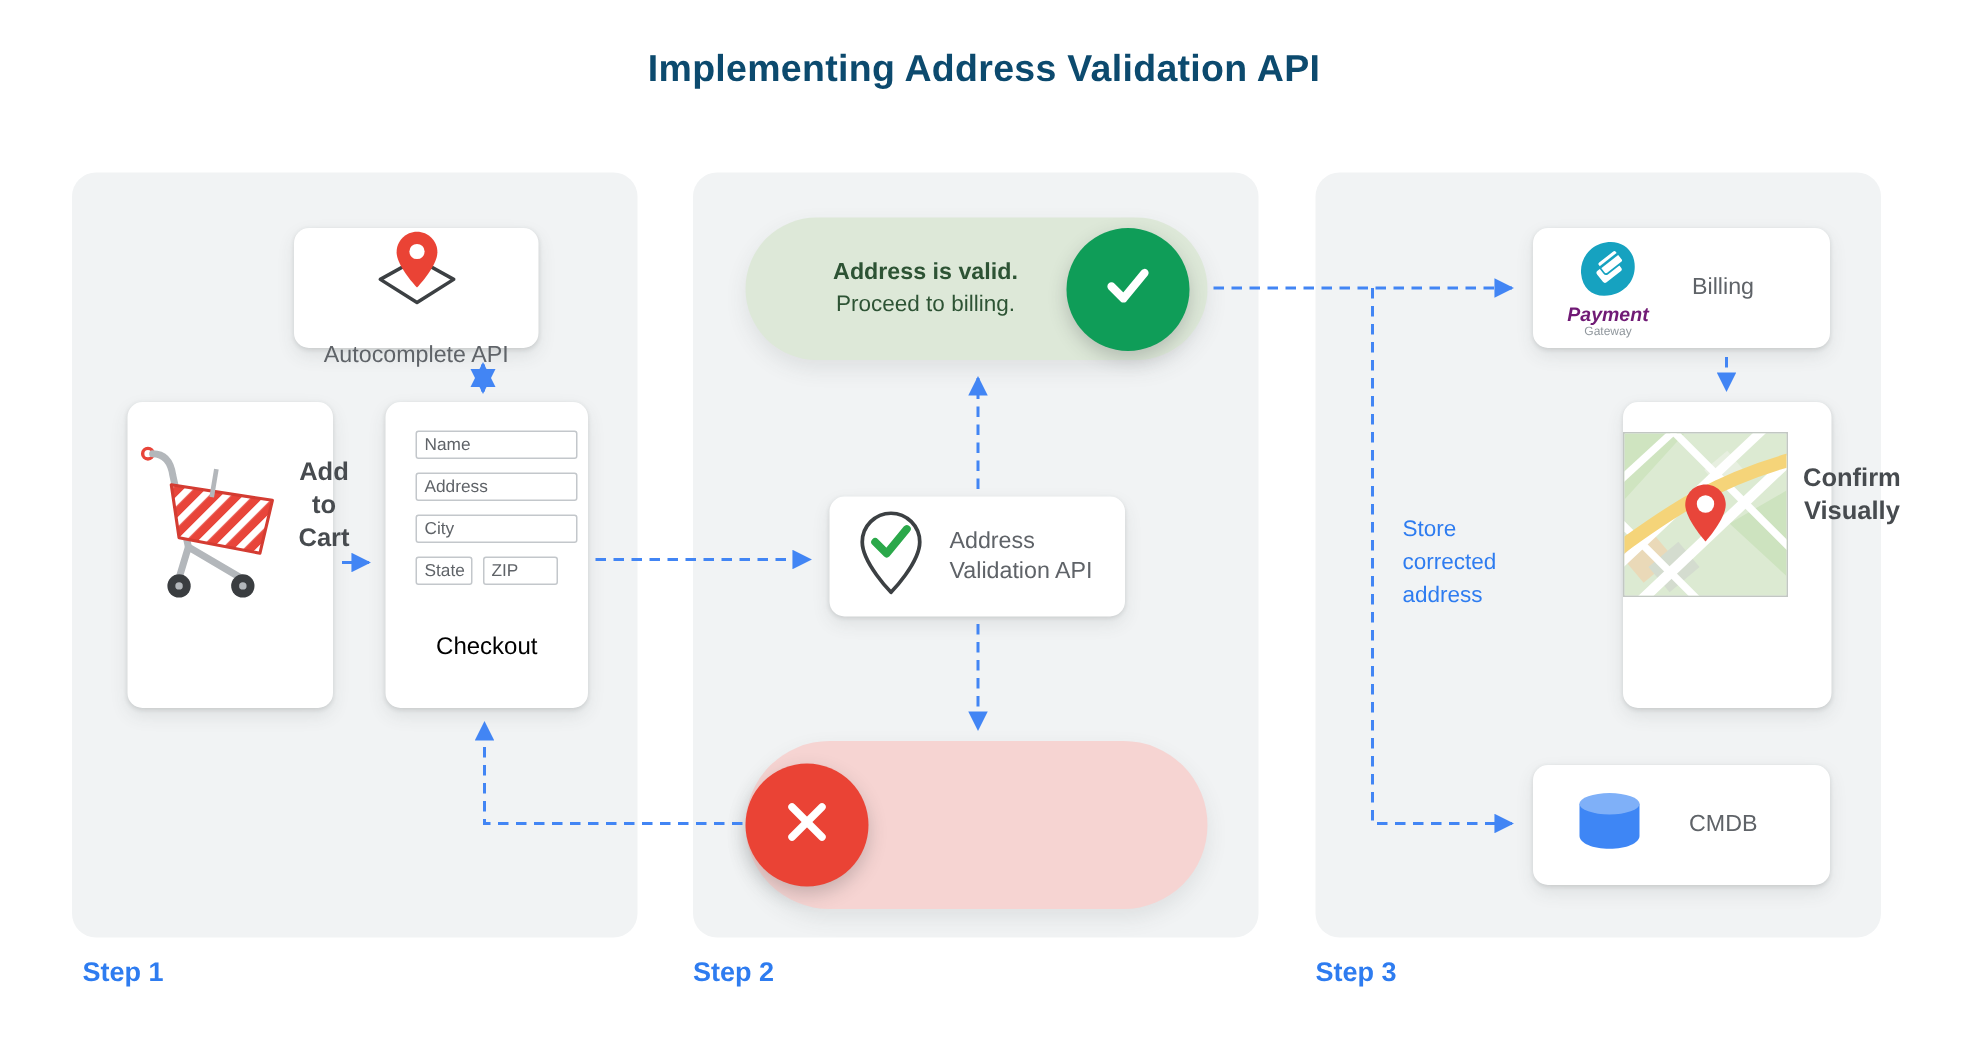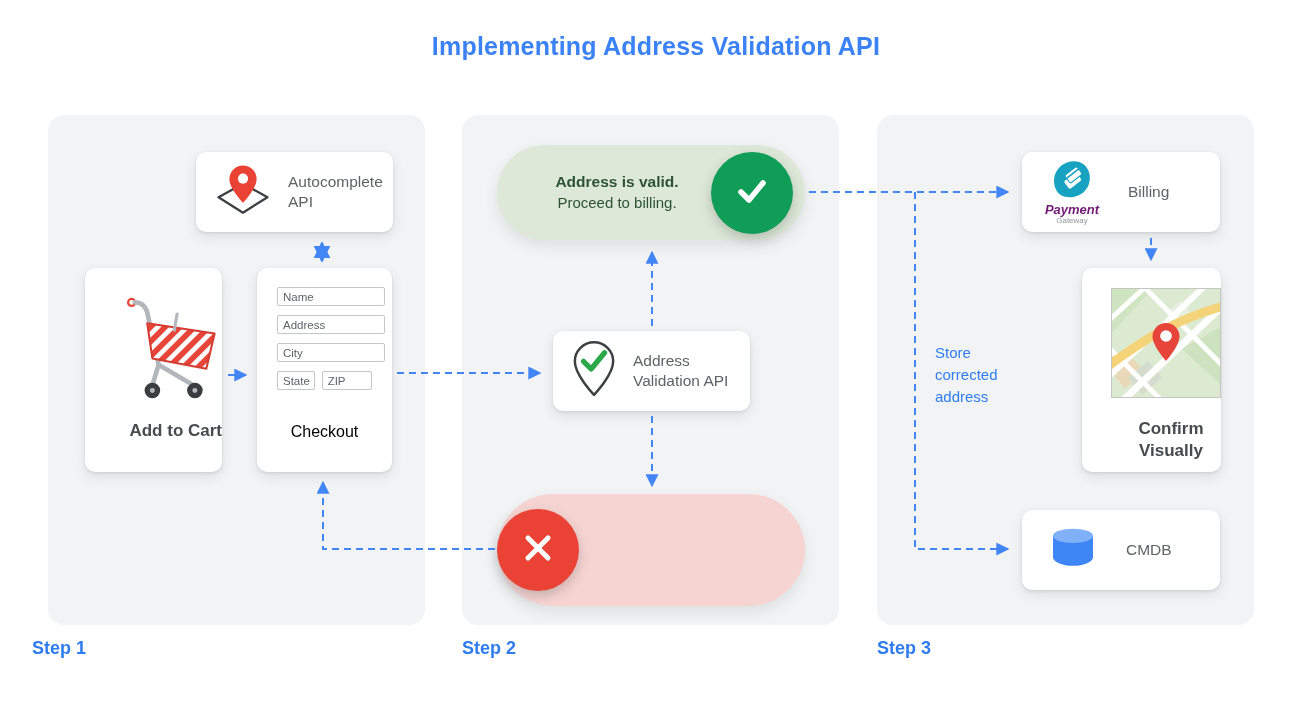--- a/index.html
+++ b/index.html
@@ -1,35 +1,35 @@
 <!DOCTYPE html>
 <html><head>
 <meta charset="utf-8">
 <style>
   * { margin:0; padding:0; box-sizing:border-box; }
   html,body { background:#fff; }
   body { font-family:"Liberation Sans","DejaVu Sans",sans-serif; }
   .stage { position:relative; width:1312px; height:704px; background:#fff; overflow:hidden; }
 
   .title { position:absolute; left:0; right:0; top:32px; text-align:center;
-           font-size:25px; font-weight:bold; color:#3b82f6; letter-spacing:.2px; }
+           font-size:25px; font-weight:bold; color:#0c4a6e; letter-spacing:.2px; }
 
   .panel { position:absolute; top:115px; width:377px; height:510px;
            background:#f1f3f4; border-radius:16px; }
   .panel.p1 { left:48px; } .panel.p2 { left:462px; } .panel.p3 { left:877px; }
 
   .step-label { position:absolute; top:638px; font-size:18px; font-weight:bold; color:#2e7cf0; }
 
   .card { position:absolute; background:#fff; border-radius:10px;
           box-shadow:0 1px 3px rgba(60,64,67,.14), 0 5px 12px rgba(60,64,67,.10); }
 
   .hcard { display:flex; align-items:center; gap:16px; padding:0 18px; }
   .hcard .lbl { font-size:15.5px; color:#5f6368; line-height:1.3; }
 
-  .vcard { display:flex; flex-direction:column; align-items:flex-end; }
+  .vcard { display:flex; flex-direction:row; align-items:flex-start;gap:10px; }
   .vcard .big-lbl { font-size:17px; font-weight:bold; color:#474b4f; text-align:center; line-height:1.3; }
 
   
   .field { background:#fff; border:1px solid #c3c7cb; border-radius:2px;
            font-size:11.5px; color:#5f6368; display:flex; align-items:center;
            padding-left:5px; height:19px; }
 
   
   .pill { position:absolute; border-radius:60px; display:flex; align-items:center;
           box-shadow:0 6px 14px rgba(60,64,67,.10); }
@@ -59,25 +59,25 @@
 <body>
 
 <div class="stage">
 
   <div class="title">Implementing Address Validation API</div>
 
   <div class="panel p1"></div>
   <div class="panel p2"></div>
   <div class="panel p3"></div>
 
-  <div class="step-label" style="left:32px">Step 1</div>
+  <div class="step-label" style="left:55px">Step 1</div>
   <div class="step-label" style="left:462px">Step 2</div>
   <div class="step-label" style="left:877px">Step 3</div>
 
-  <div class="card hcard" style="left:196px; top:152px; width:197px; height:80px;">
+  <div class="card hcard" style="left:196px; top:152px; width:163px; height:80px;flex-direction:column;">
     <span>
       <svg width="58" height="54" viewBox="0 0 64 58">
         <polygon points="32,22 59,37 32,54 5,37" fill="#ffffff" stroke="#3c4043" stroke-width="2.6" stroke-linejoin="round"></polygon>
         <path d="M32,2 C23.7,2 17,8.7 17,17 C17,27.5 32,43 32,43 C32,43 47,27.5 47,17 C47,8.7 40.3,2 32,2 Z" fill="#ea4335"></path>
         <circle cx="32" cy="16.5" r="5.6" fill="#ffffff"></circle>
       </svg>
     </span>
     <span class="lbl">Autocomplete API</span>
   </div>
 

